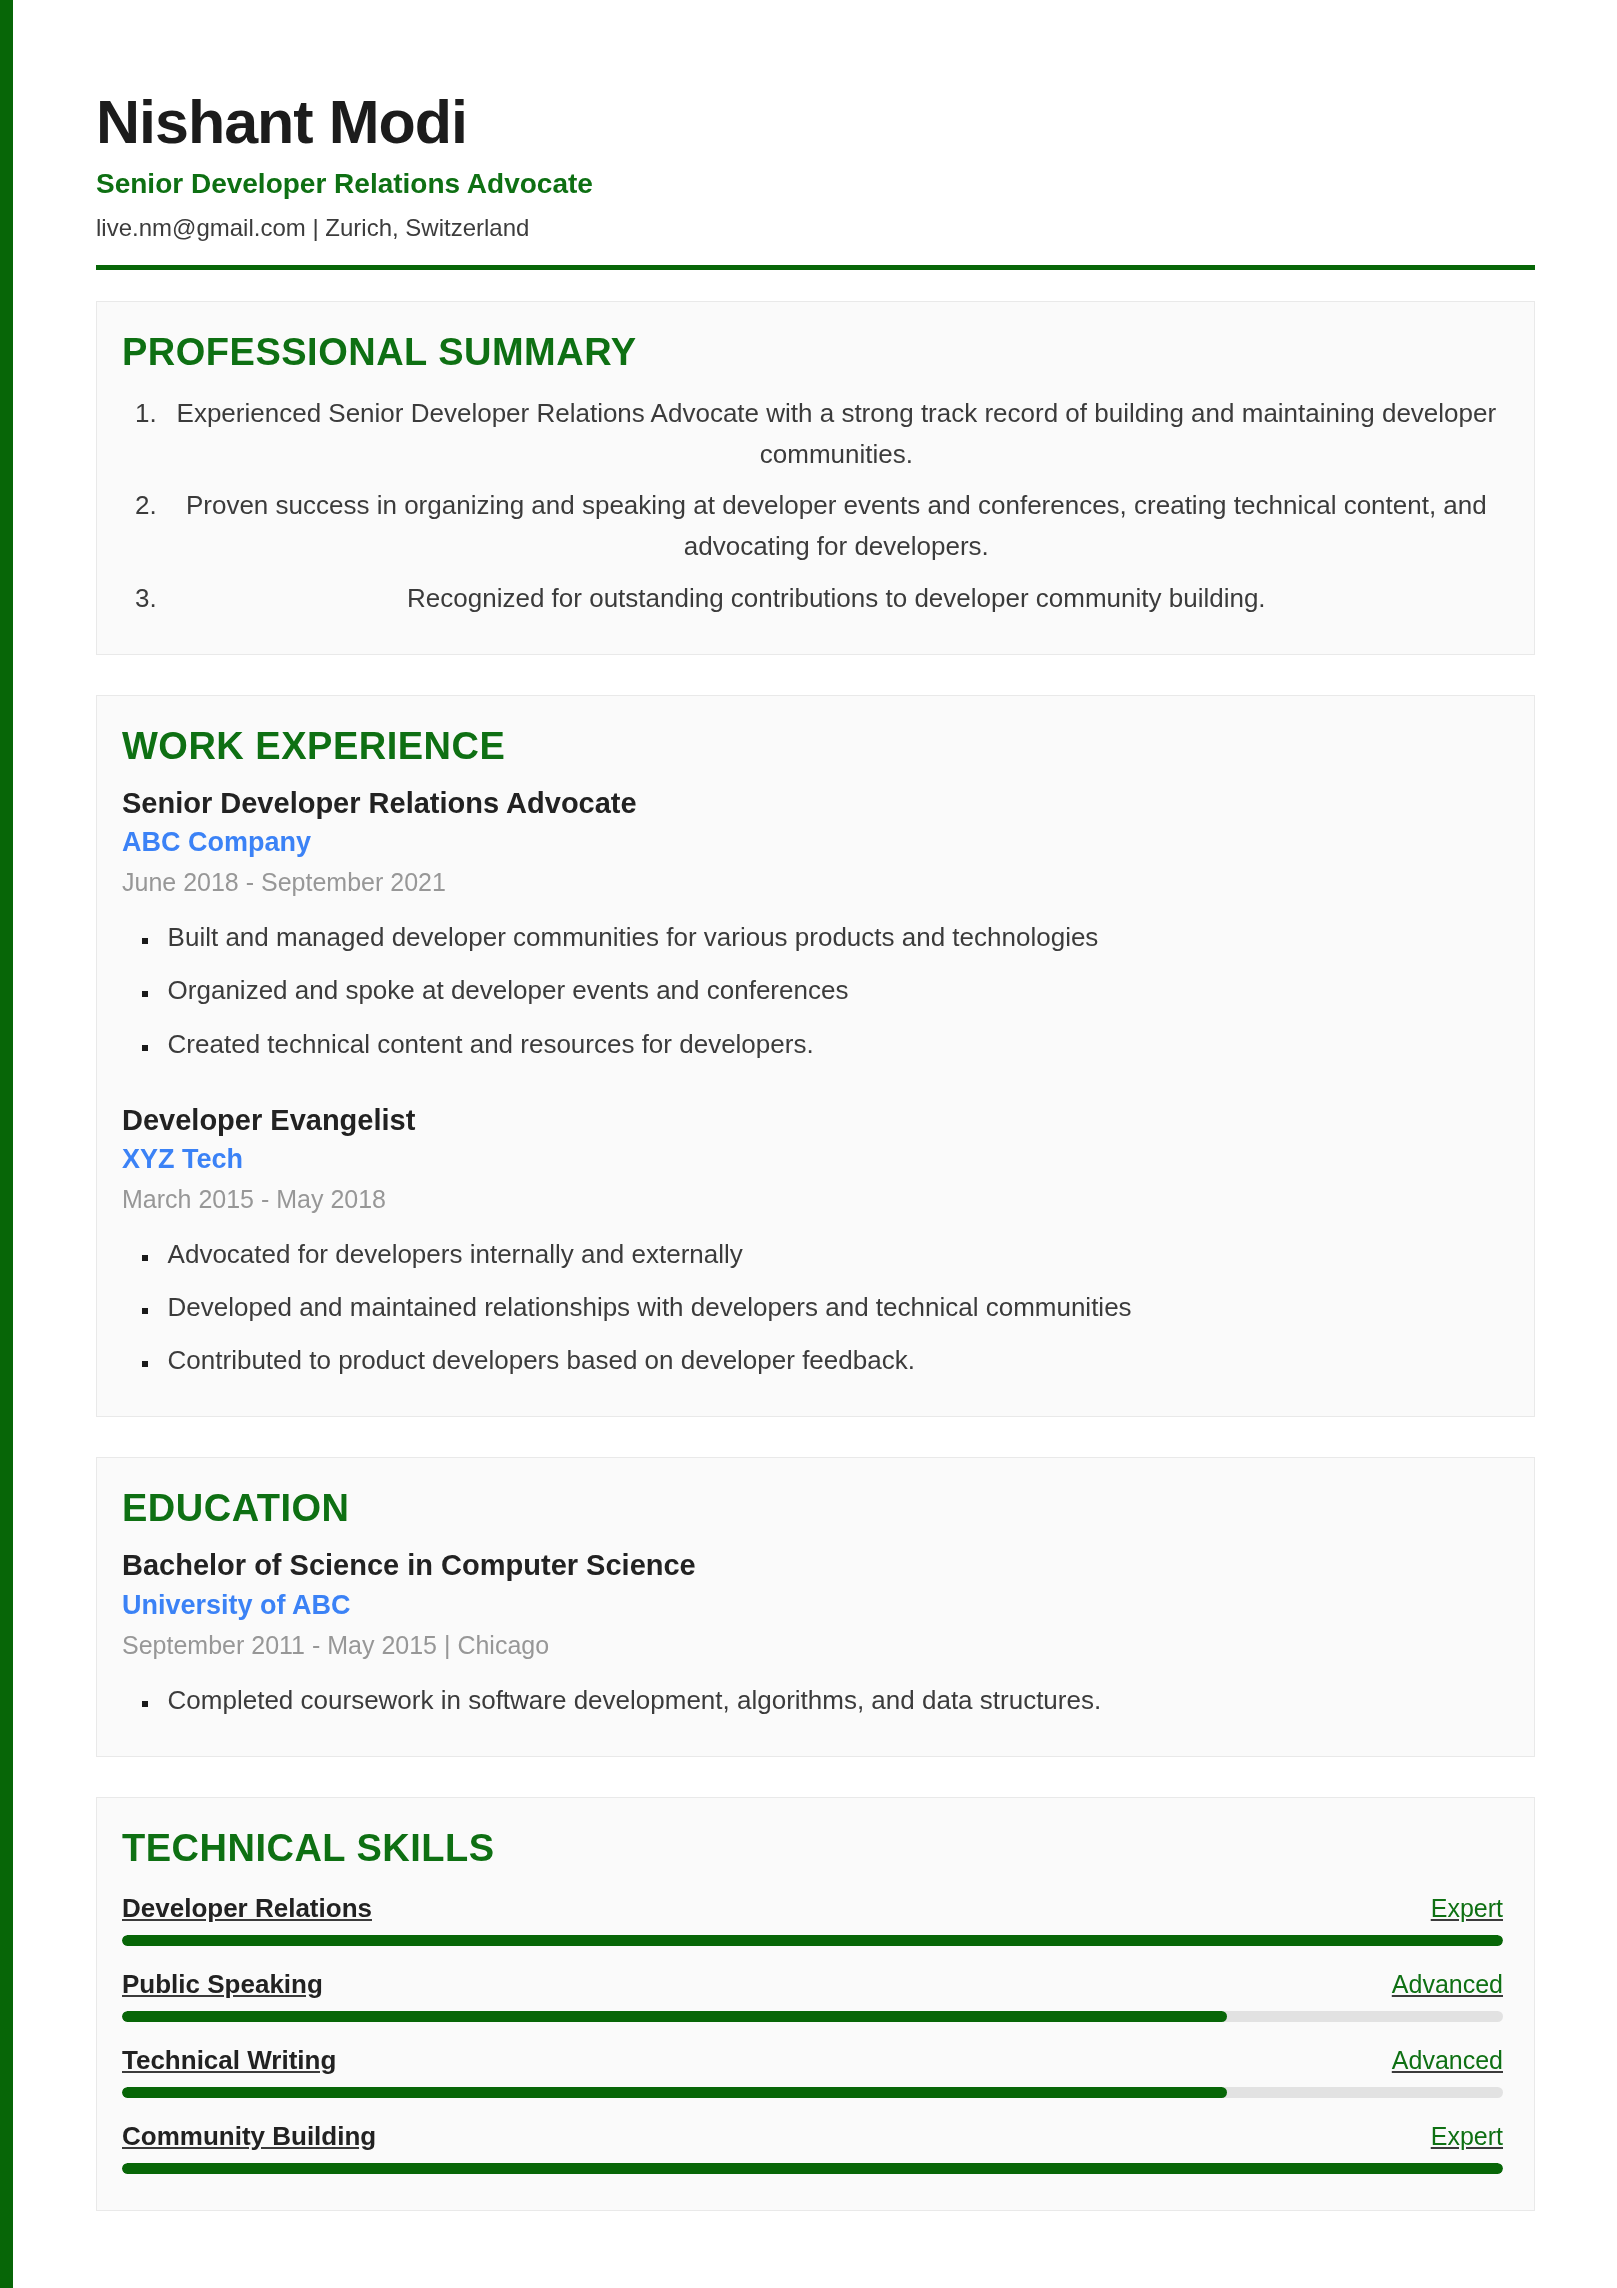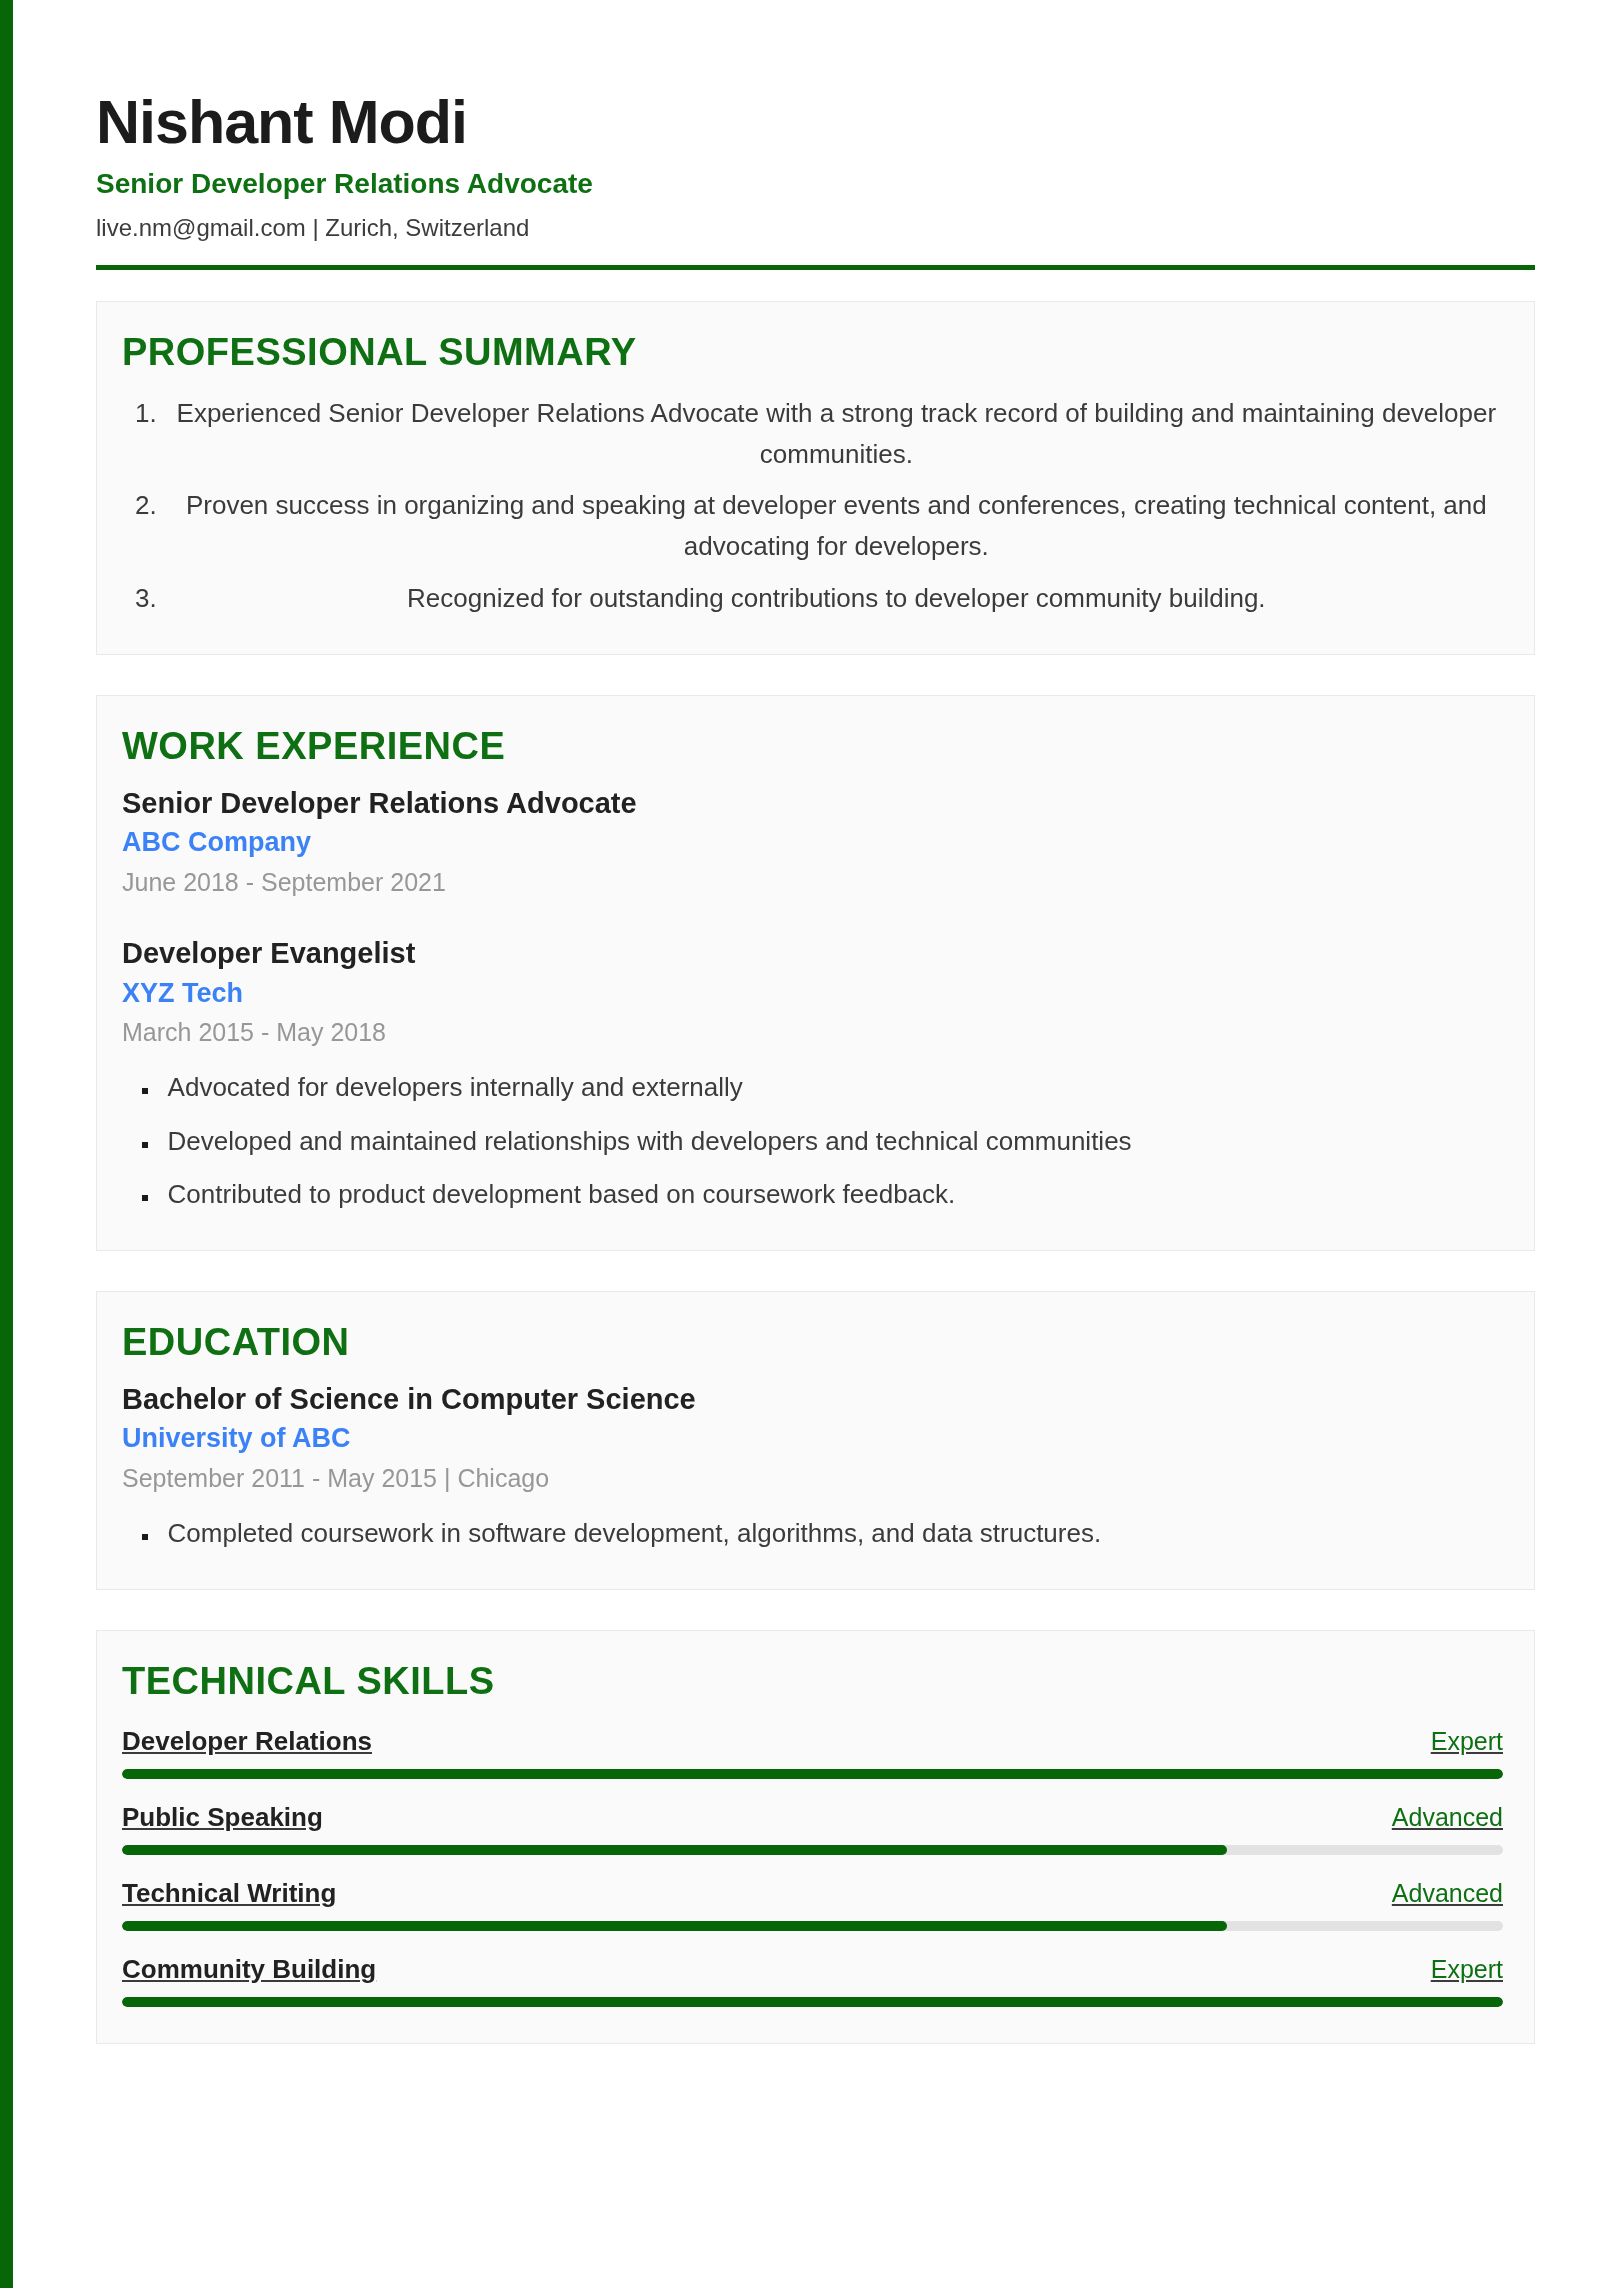--- a/index.html
+++ b/index.html
@@ -153,30 +153,35 @@
     </ol>
   </div>
 
   <div class="section">
     <div class="section-heading">WORK EXPERIENCE</div>
 
     <div class="job">
       <div class="job-title">Senior Developer Relations Advocate</div>
       <div class="company">ABC Company</div>
       <div class="dates">June 2018 - September 2021</div>
+      <ul class="bullet-list">
+        <li>Built and managed developer communities for various products and technologies</li>
+        <li>Organized and spoke at developer events and conferences</li>
+        <li>Created technical content and resources for developers.</li>
+      </ul>
     </div>
 
     <div class="job">
       <div class="job-title">Developer Evangelist</div>
       <div class="company">XYZ Tech</div>
       <div class="dates">March 2015 - May 2018</div>
       <ul class="bullet-list">
         <li>Advocated for developers internally and externally</li>
         <li>Developed and maintained relationships with developers and technical communities</li>
-        <li>Contributed to product development based on coursework feedback.</li>
+        <li>Contributed to product developers based on developer feedback.</li>
       </ul>
     </div>
   </div>
 
   <div class="section">
     <div class="section-heading">EDUCATION</div>
     <div class="job">
       <div class="degree">Bachelor of Science in Computer Science</div>
       <div class="school">University of ABC</div>
       <div class="dates">September 2011 - May 2015 | Chicago</div>

